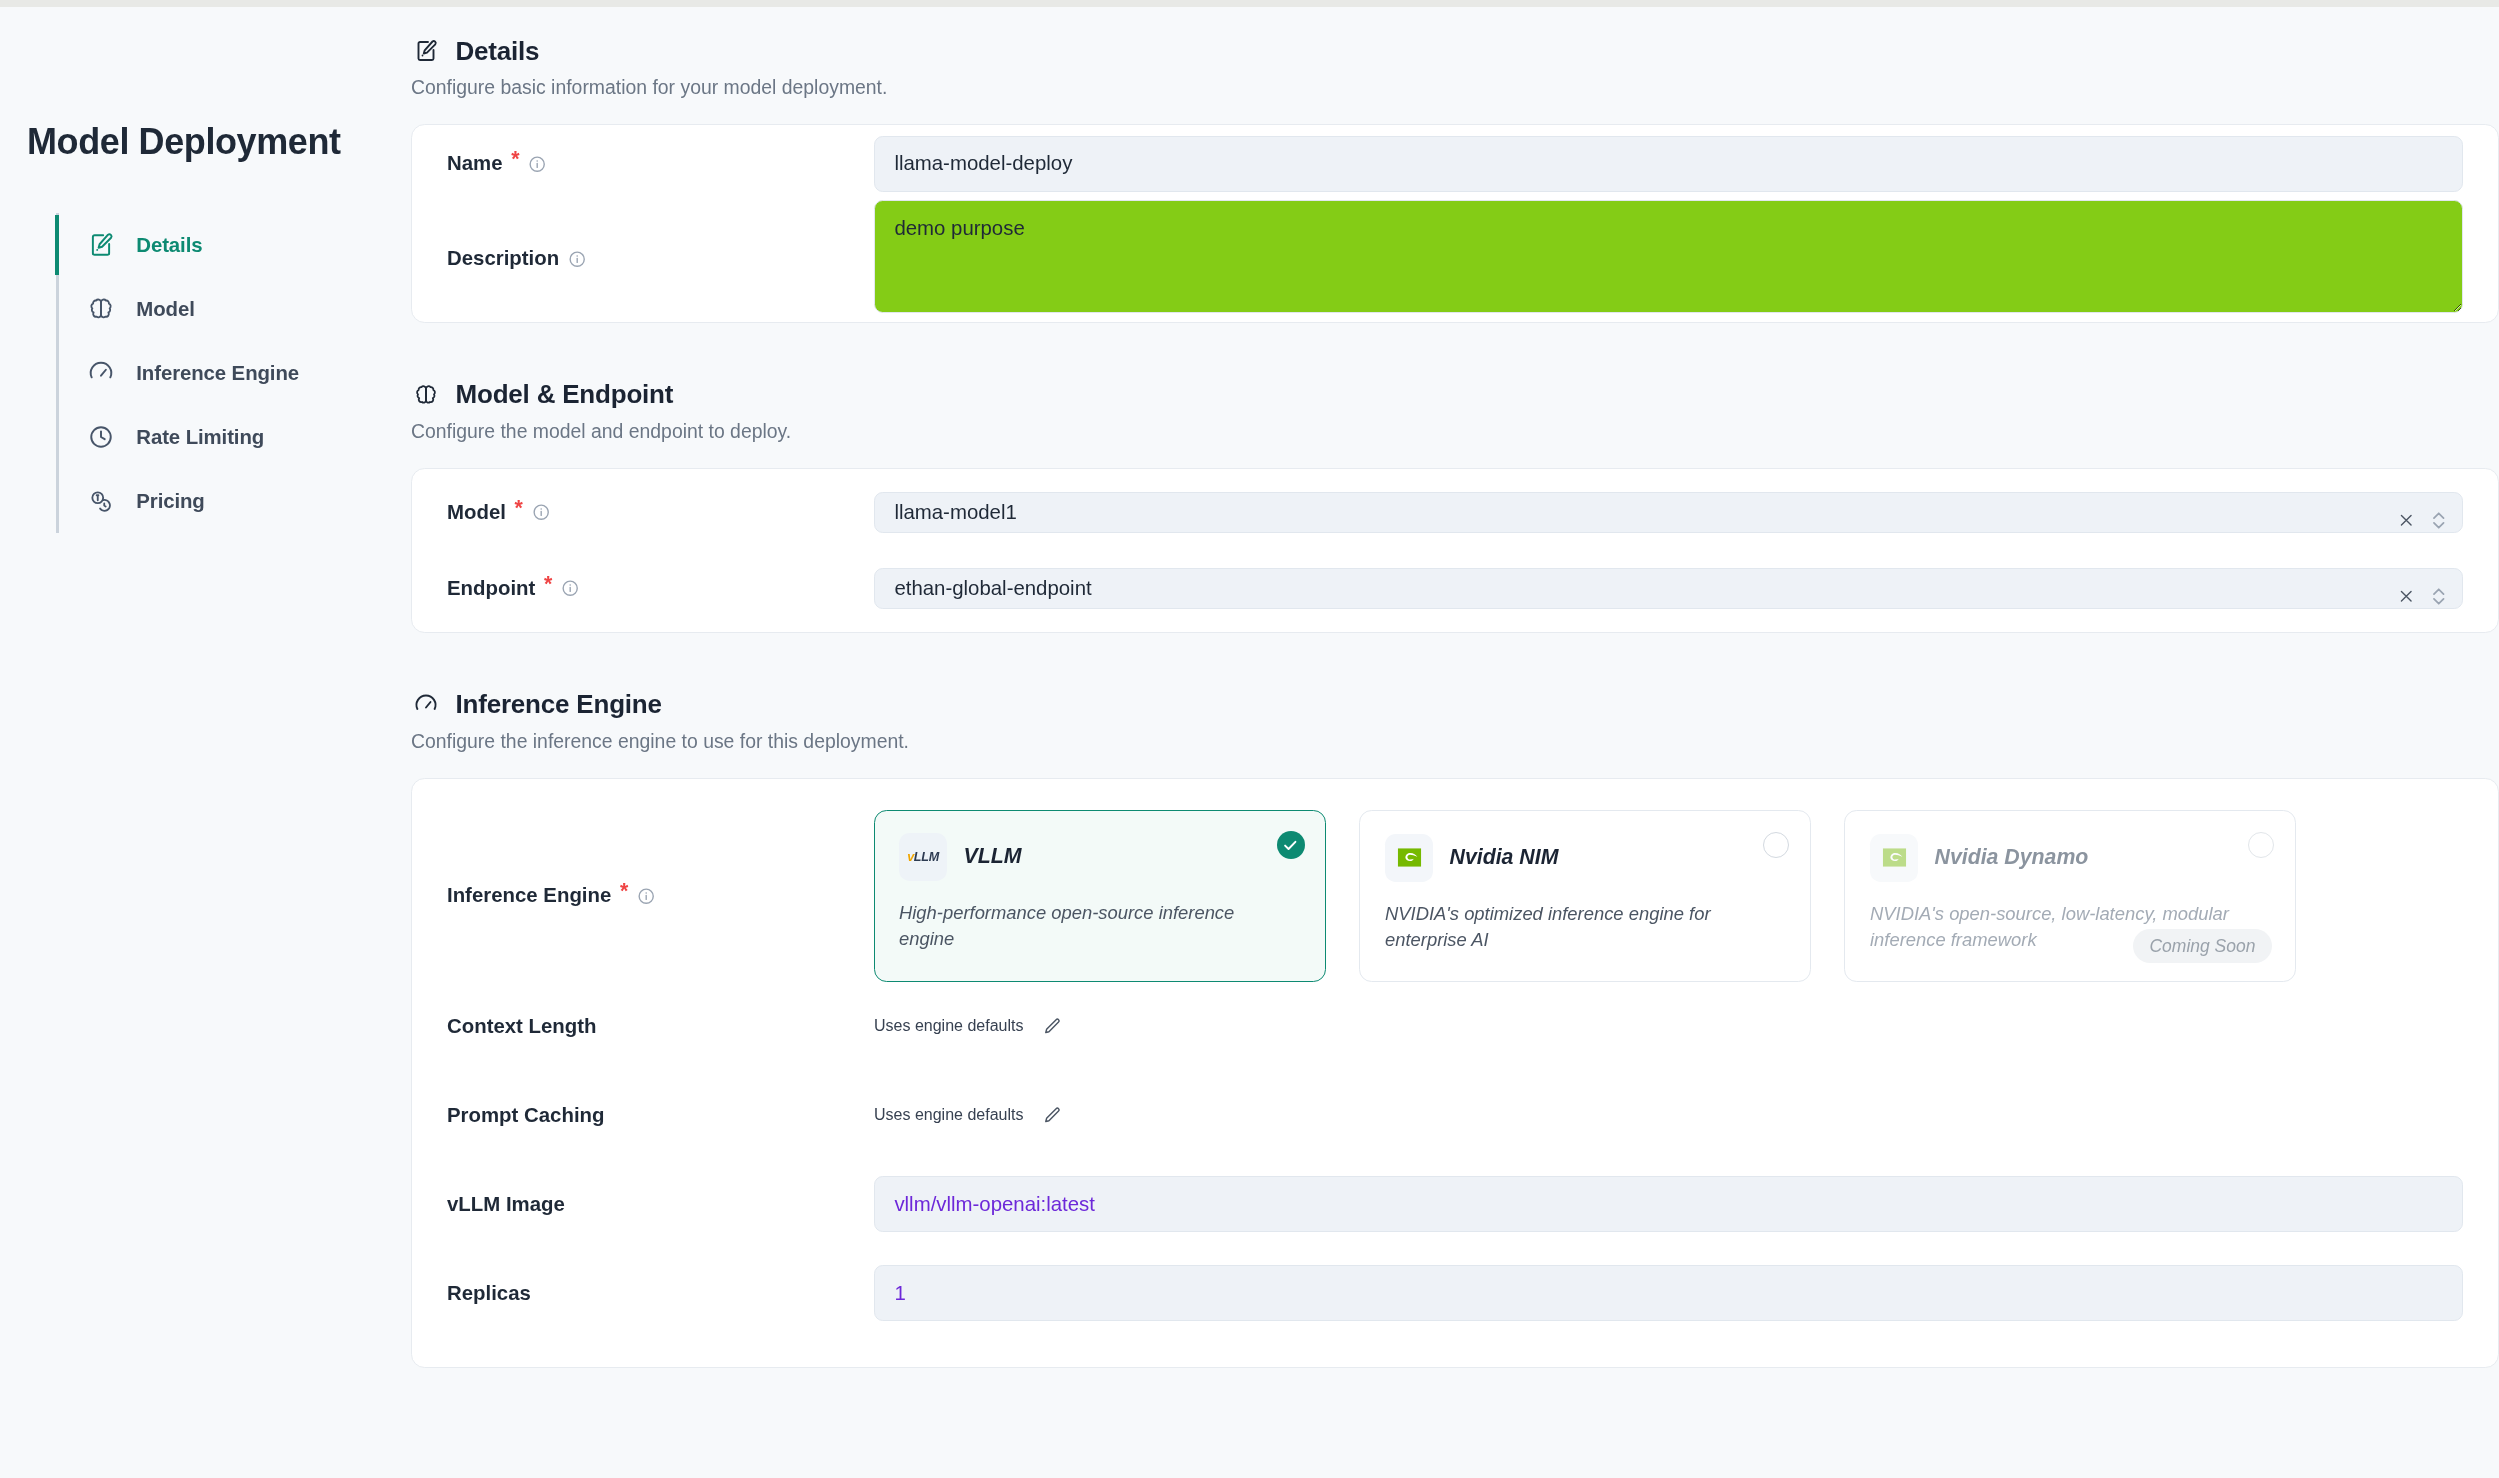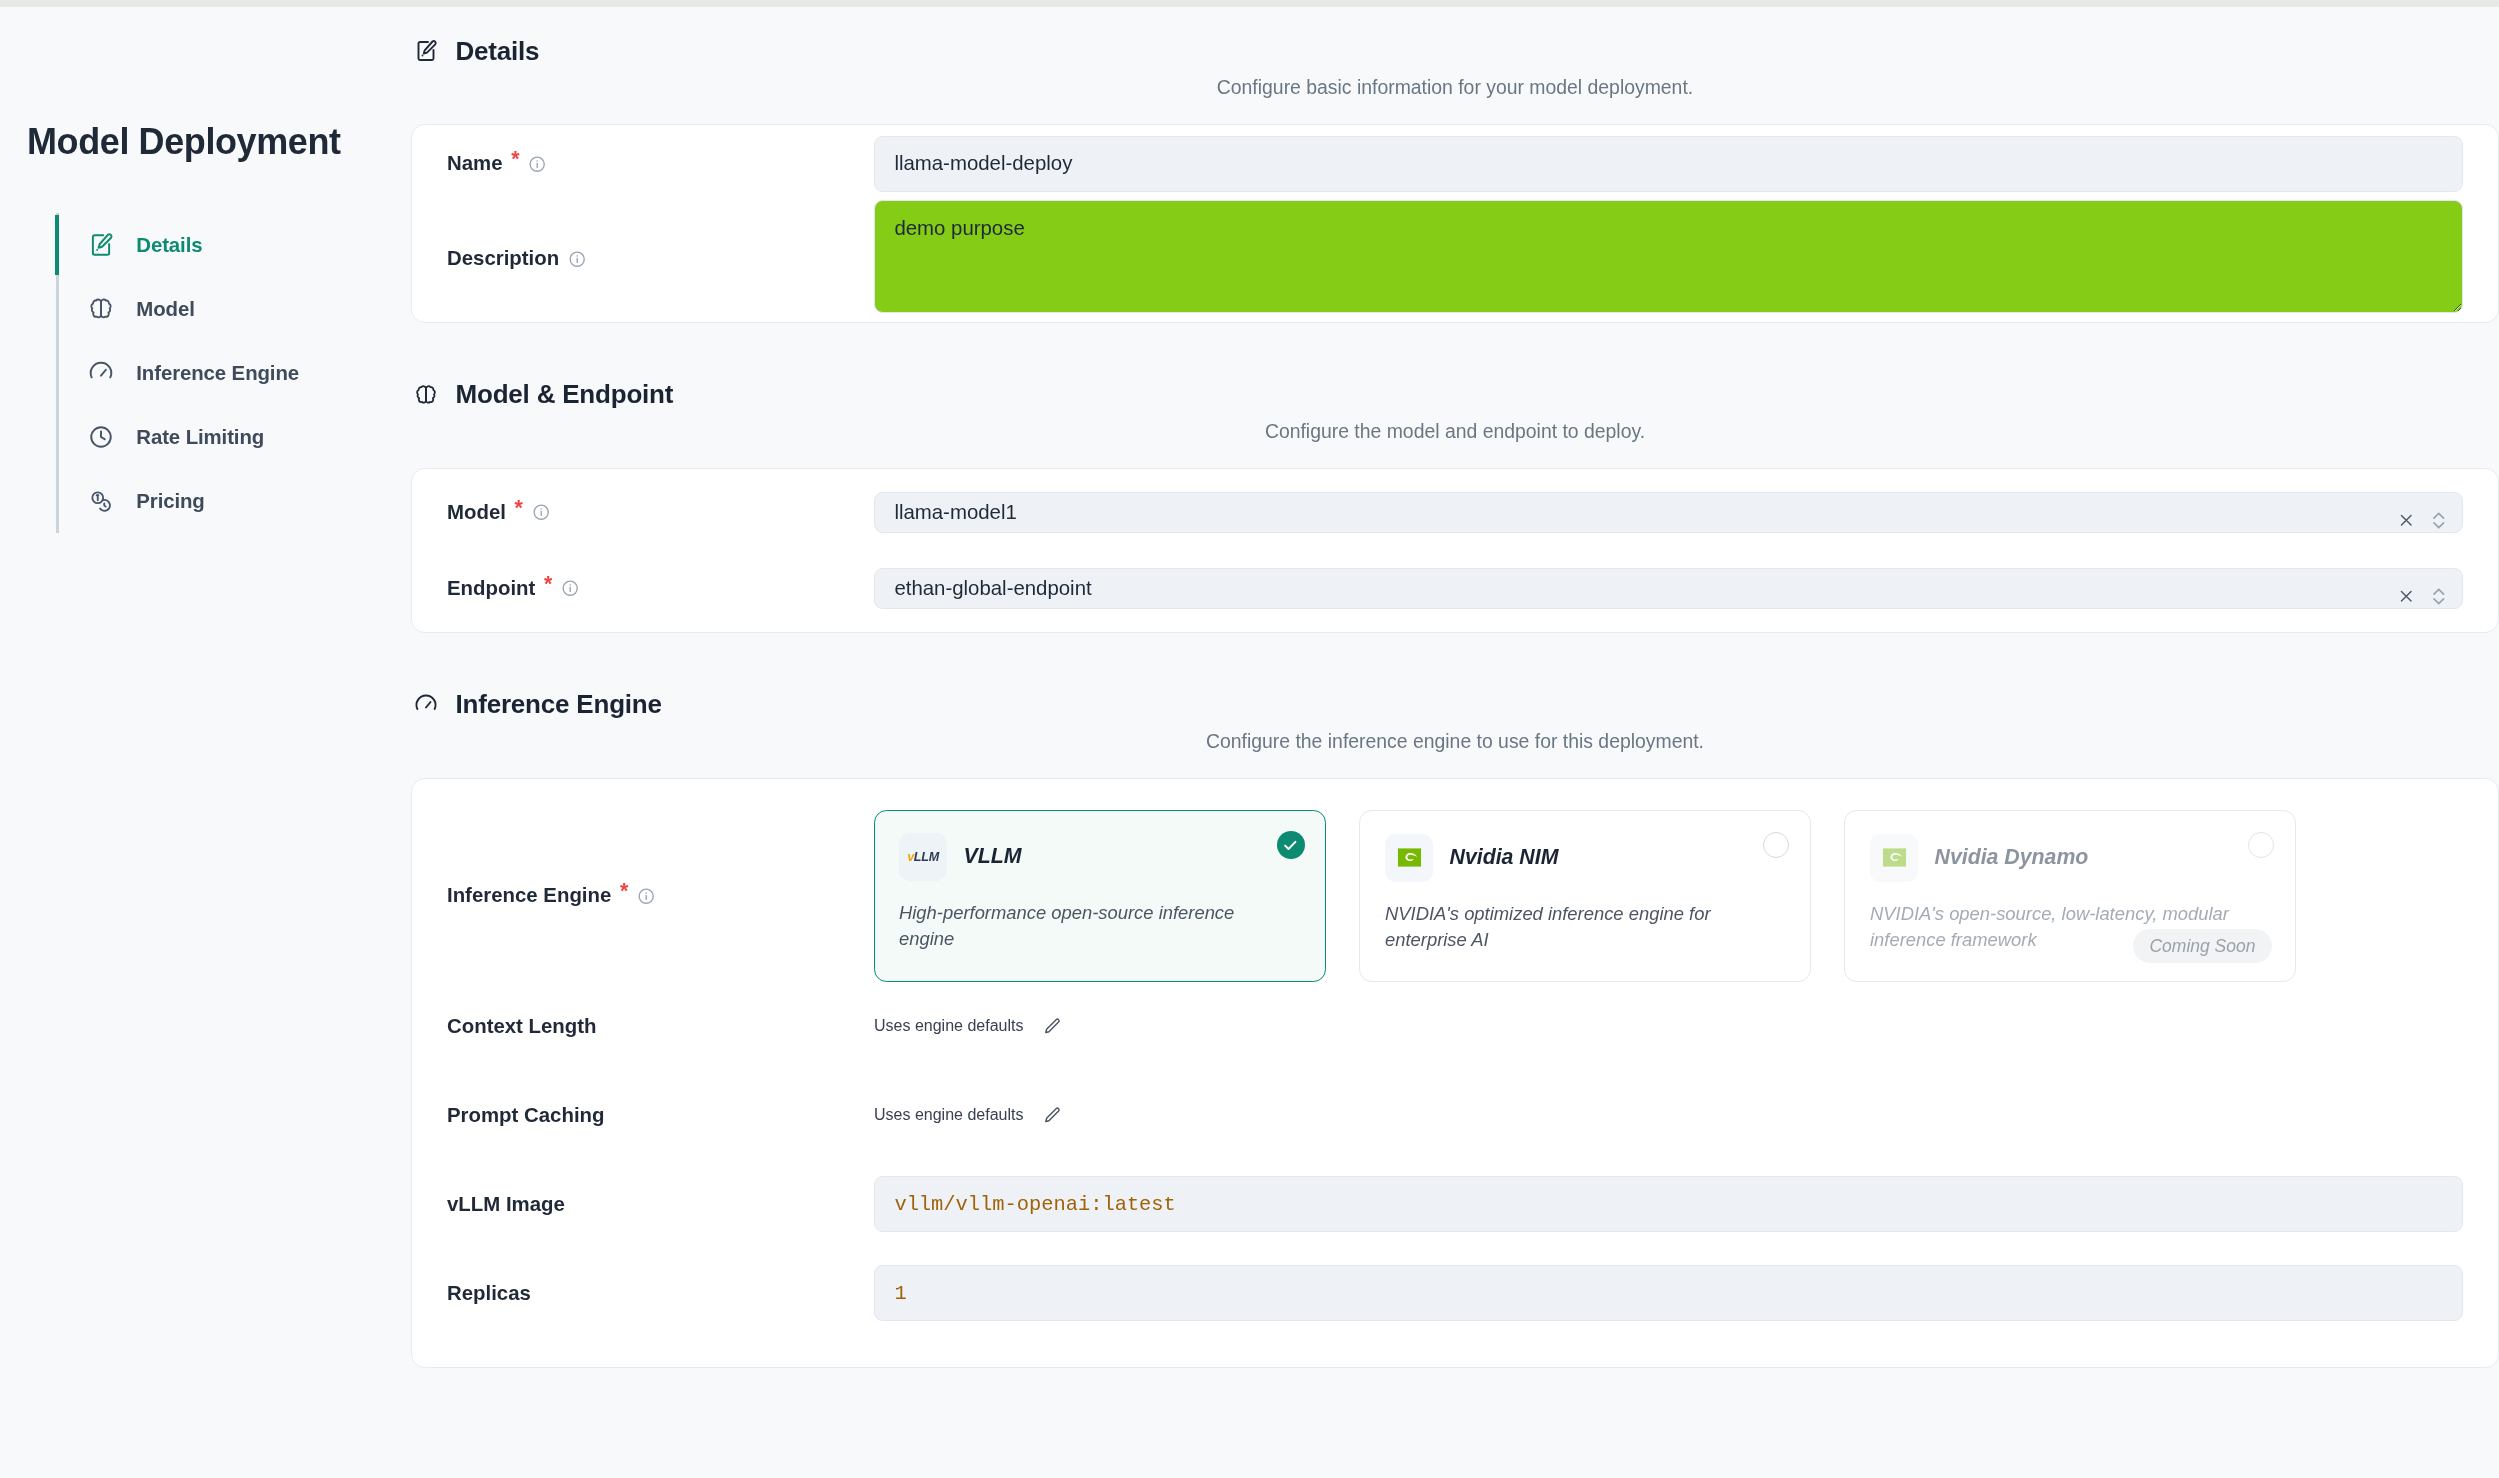--- a/index.html
+++ b/index.html
@@ -72,21 +72,21 @@
   .section-ico {
     width: 29px; height: 29px; color: #1f2937;
     display: flex; align-items: center; justify-content: center;
   }
   .section-title {
     font-size: 26px; font-weight: bold; color: #1b2433;
     letter-spacing: -0.2px;
   }
   .section-sub {
     font-size: 19.4px; color: #6b7685;
-    margin-top: 9.7px; margin-left: 0px; text-align: center;
+    margin-top: 9.7px; margin-left: 0px;
   }
 
   .card {
     background: #ffffff;
     border: 1px solid #e7ebf0;
     border-radius: 13.6px;
     margin-top: 25px;
   }
 
   .row {
@@ -105,21 +105,21 @@
   .txt-input {
     width: 100%; height: 56px;
     background: #eef2f7;
     border: 1px solid #e1e7ee;
     border-radius: 8.7px;
     font-family: "Liberation Sans", sans-serif;
     font-size: 20.4px; color: #1f2937;
     padding: 0 19.4px;
     outline: none;
   }
-  .txt-input.muted { color: #a16207; font-family: Liberation Mono, monospace; }
+  .txt-input.muted { color: #6d28d9; }
   .txt-area {
     width: 100%; height: 113px;
     background: #84cc16;
     border: 1px solid #e1e7ee;
     border-radius: 8.7px;
     font-family: "Liberation Sans", sans-serif;
     font-size: 20.4px; color: #1f2937;
     padding: 15.5px 19.4px;
     outline: none; resize: vertical;
   }

